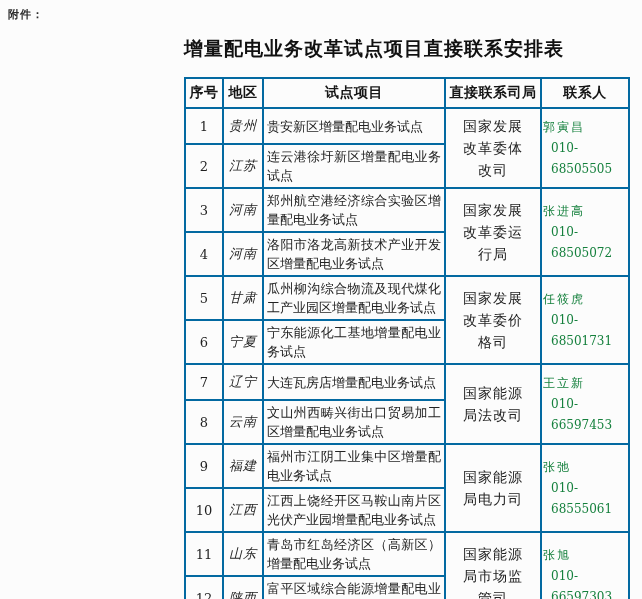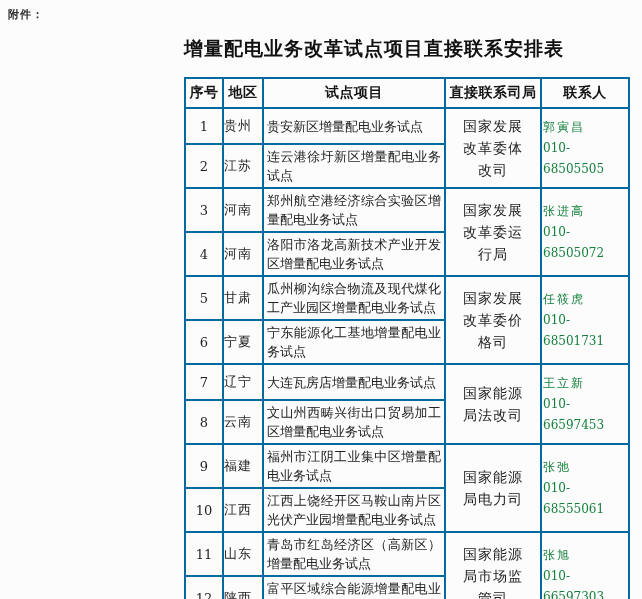--- a/index.html
+++ b/index.html
@@ -64,22 +64,24 @@
     text-align: center;
     letter-spacing: 0.5px;
   }
   tr.row-single { height: 36px; }
   tr.row-double { height: 42px; }
   td.c-no {
     text-align: center;
     font-size: 13px;
   }
   td.c-region {
+    text-align: center;
     font-size: 13px;
     letter-spacing: 1px;
+    font-style: italic;
   }
   td.c-project {
     font-size: 13px;
     line-height: 19px;
     padding: 2px 3px;
     text-align: justify;
     text-justify: inter-character;
     color: #222;
   }
   td.c-bureau {
@@ -90,21 +92,21 @@
     letter-spacing: 1px;
     color: #222;
   }
   td.c-contact {
     font-size: 12px;
     line-height: 21px;
     padding: 0 1px;
     color: #15803d;
   }
   .contact-name { letter-spacing: 2px; }
-  .contact-phone { letter-spacing: 0; }
+  .contact-phone { letter-spacing: 0; margin-left: 8px; }
 </style>
 </head>
 <body>
 
 <div class="attachment">附件：</div>
 
 <div class="content">
   <div class="title">增量配电业务改革试点项目直接联系安排表</div>
 
   <table class="contact-table">

